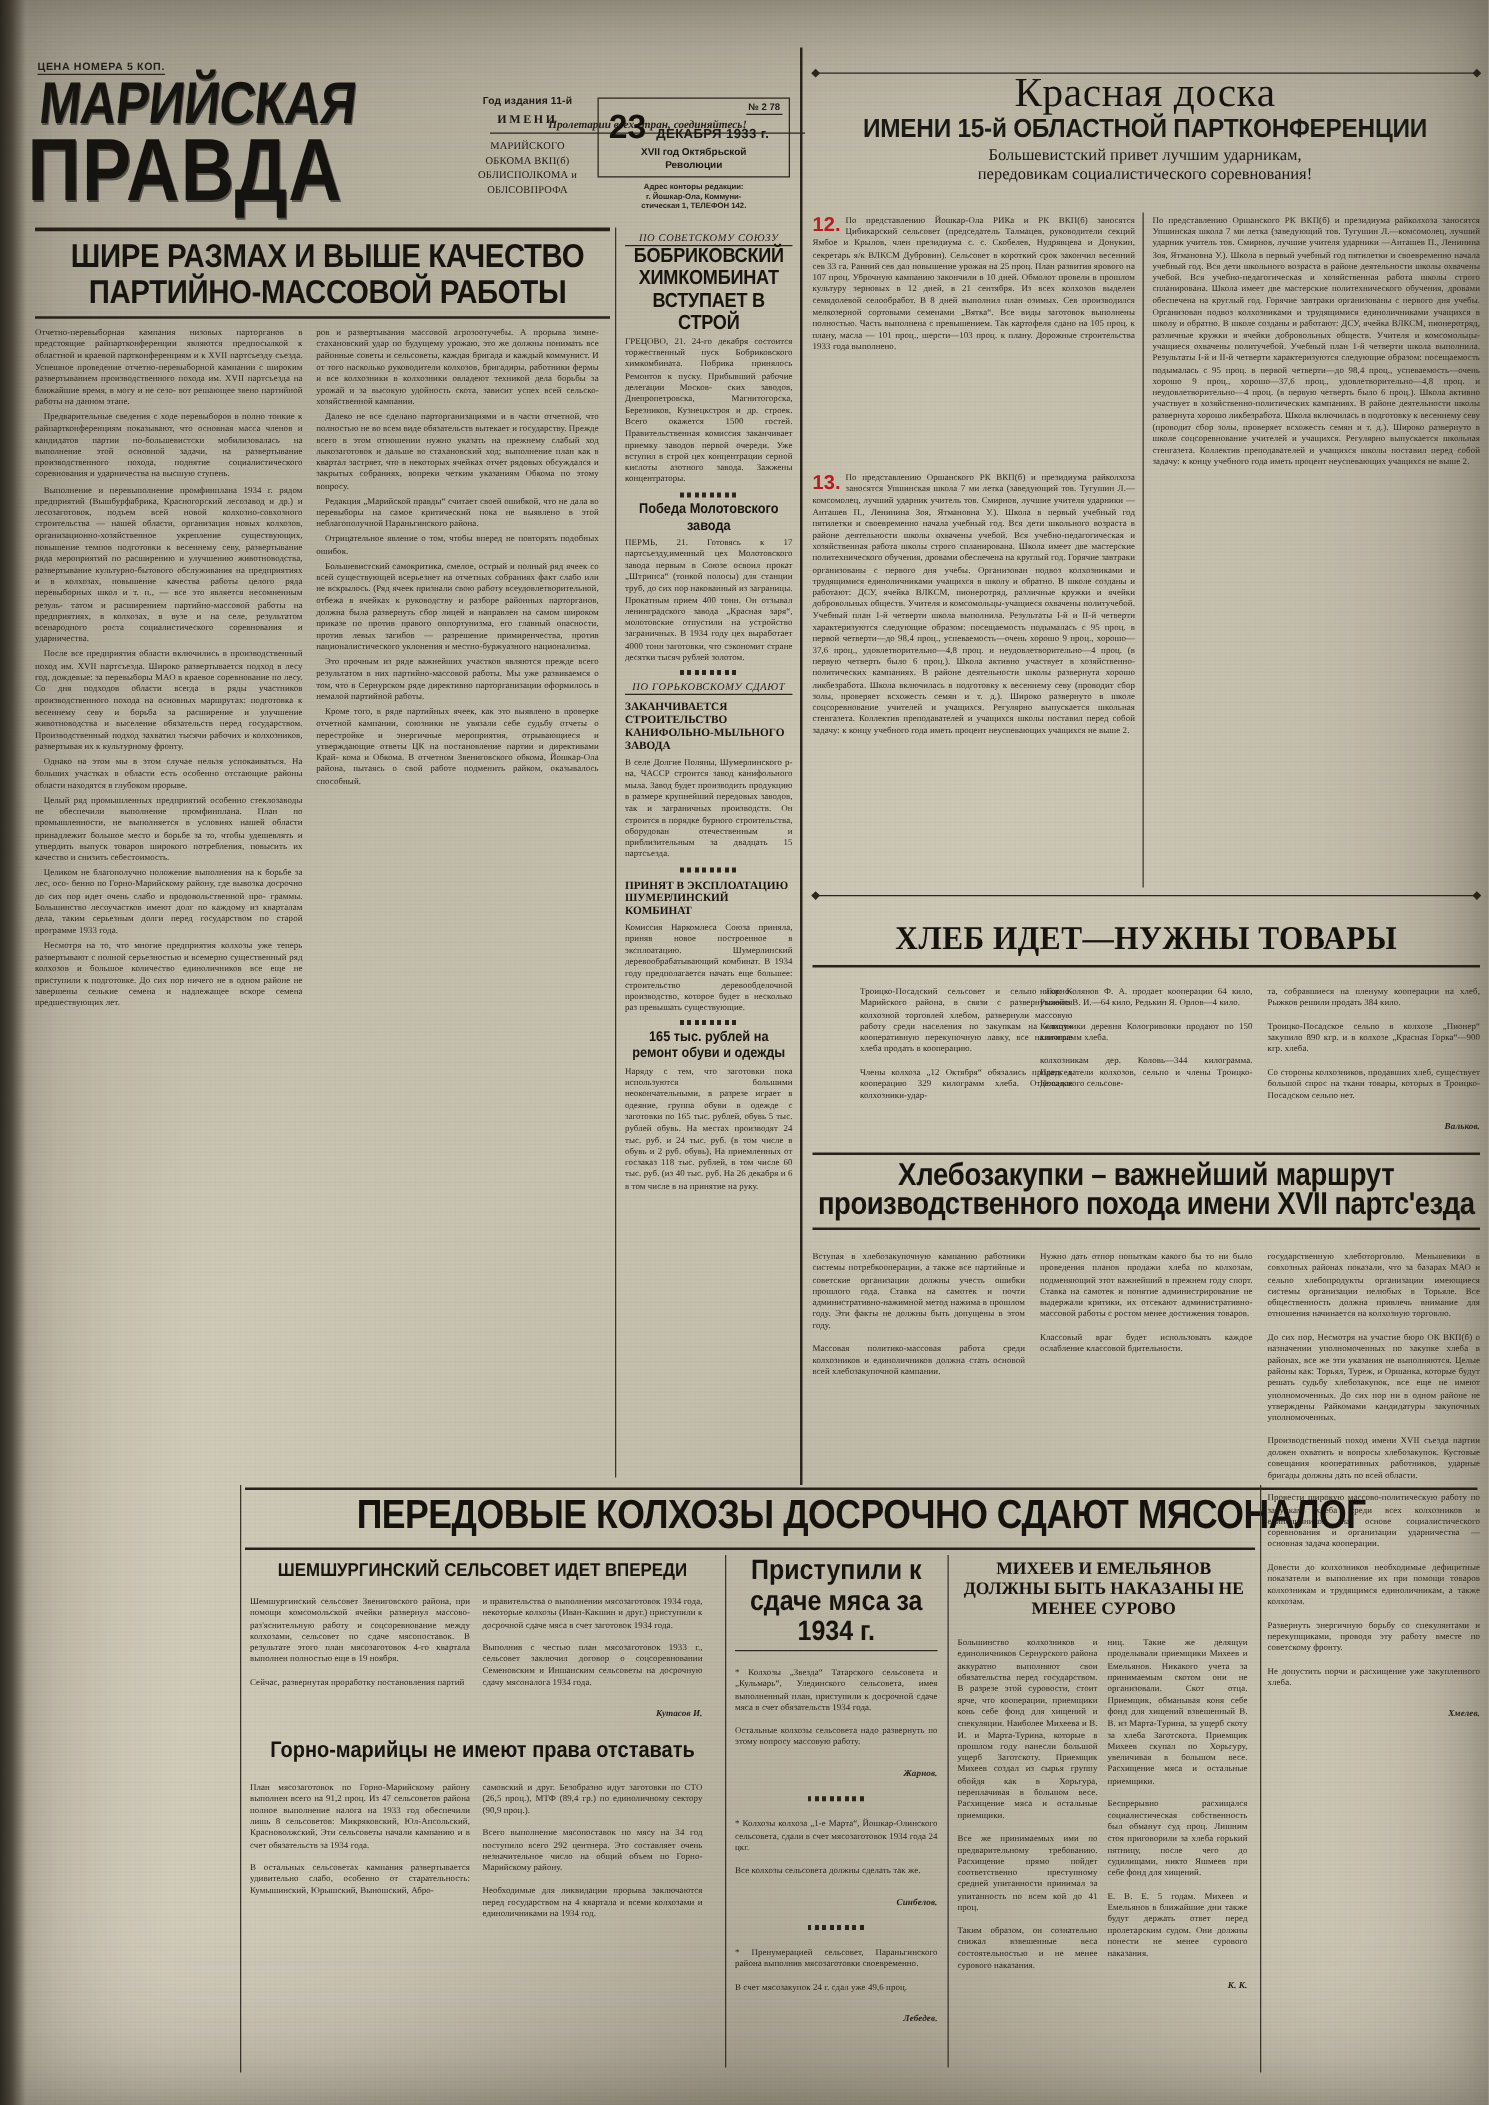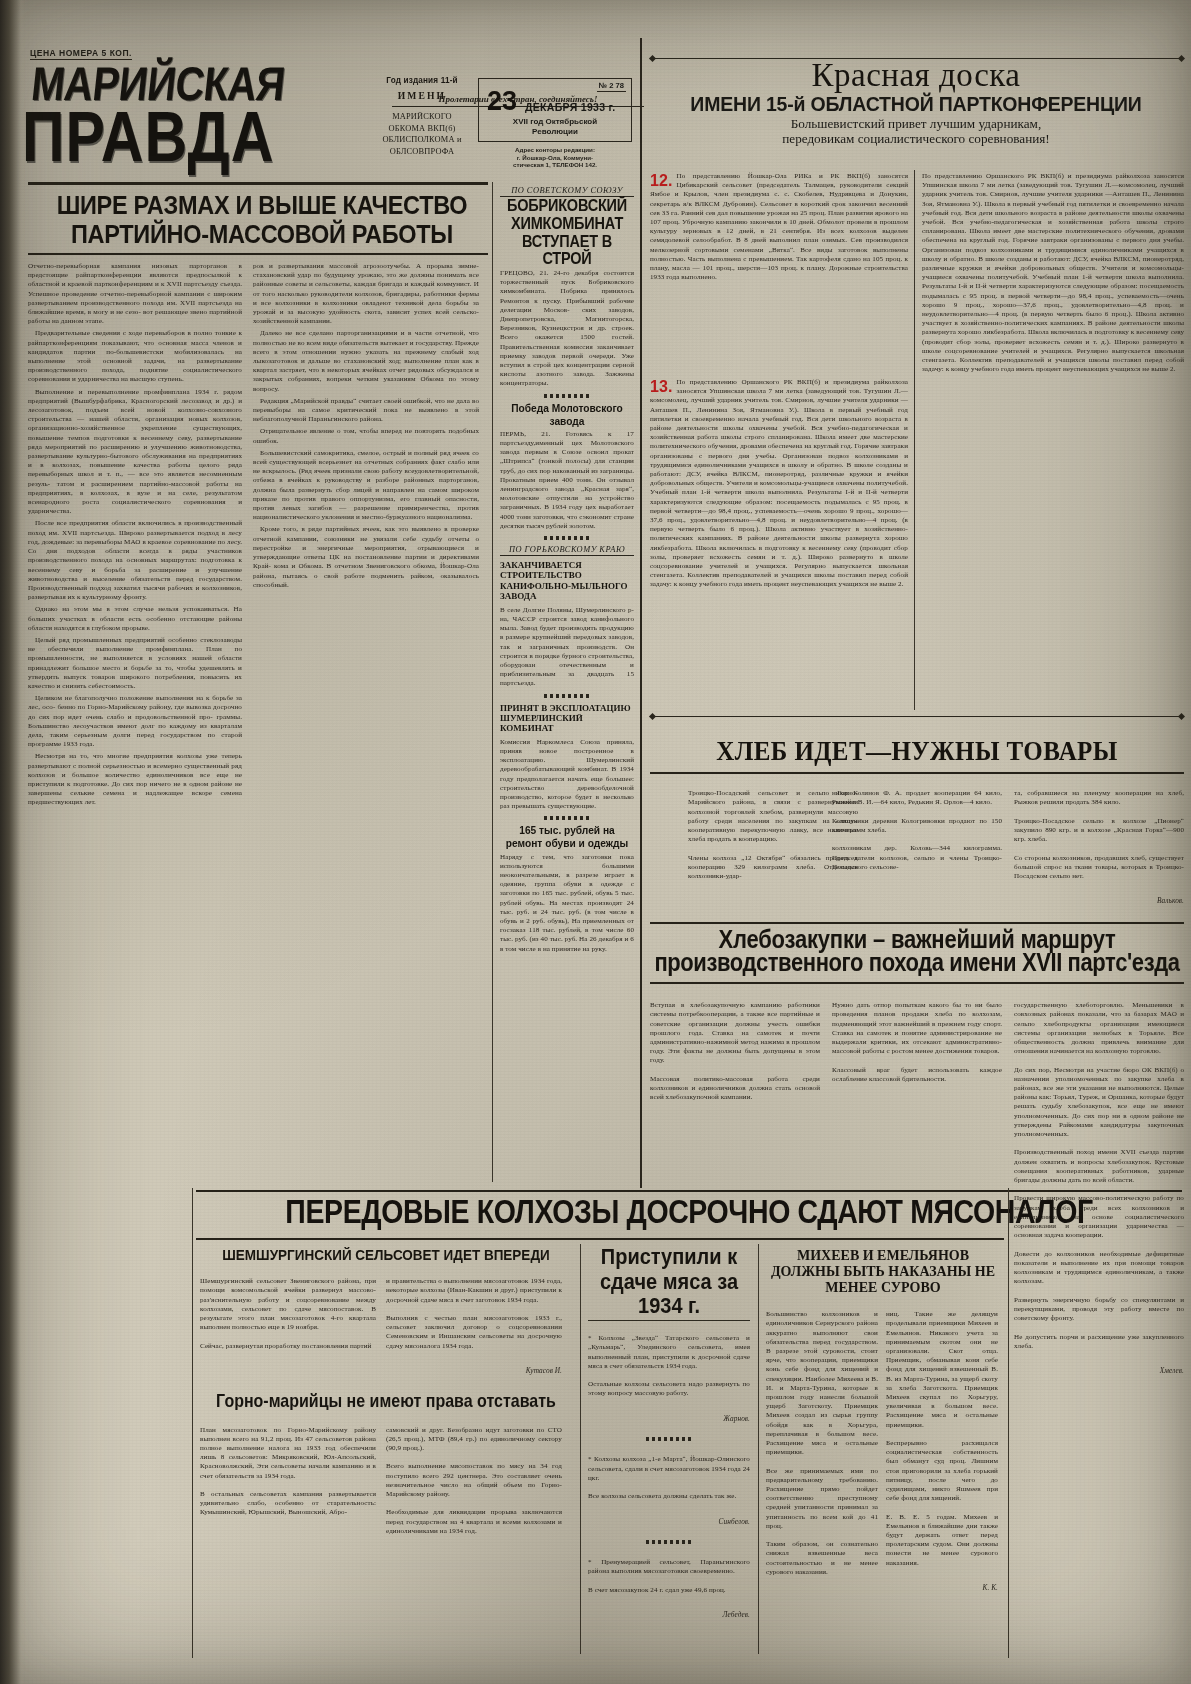--- a/index.html
+++ b/index.html
@@ -44,21 +44,21 @@
   .body-text{
     font-family:"Liberation Serif", serif;
     font-size:7.1px;line-height:9.2px;
     text-align:justify;
     color:#241f18;
     hyphens:auto;
     letter-spacing:.01em;
   }
   .body-text p{margin:0 0 3px 0;text-indent:7px;}
   .body-text p.noind{text-indent:0;}
-  .sig{ text-align:right;font-style:italic;font-weight:normal;font-size:7.3px;margin-top:3px;}
+  .sig{ text-align:right;font-style:italic;font-weight:bold;font-size:7.3px;margin-top:3px;}
 
   
   .price{
     position:absolute;left:30px;top:48px;
     font-family:"Liberation Sans", sans-serif;
     font-weight:bold;font-size:8.5px;letter-spacing:.06em;
     border-bottom:1.6px solid #2a261d;padding-bottom:1px;
     color:#22201a;
   }
   .slogan{
@@ -269,36 +269,37 @@
     <p>Целый ряд промышленных предприятий особенно стеклозаводы не обеспечили выполнение промфинплана. План по промышленности, не выполняется в условиях нашей области принадлежит большое место и борьбе за то, чтобы удешевлять и утвердить выпуск товаров широкого потребления, повысить их качество и снизить себестоимость.</p>
     <p>Целиком не благополучно положение выполнения на к борьбе за лес, осо- бенно по Горно-Марийскому району, где вывозка досрочно до сих пор идет очень слабо и продовольственной про- граммы. Большинство лесоучастков имеют долг по каждому из кварталам дела, таким серьезным долги перед государством по старой программе 1933 года.</p>
     <p>Несмотря на то, что многие предприятия колхозы уже теперь развертывают с полной серьезностью и всемерно существенный ряд колхозов и большое количество единоличников все еще не приступили к подготовке. До сих пор ничего не в одном районе не завершены селькие семена и надлежащее вскоре семена предшествующих лет.</p>
   </div>
   <div class="colbox body-text" style="left:253px;top:262px;width:226px;height:920px;">
     <p class="noind">ров и развертывания массовой агрозоотучебы. А прорыва зимне-стахановский удар по будущему урожаю, это же должны понимать все районные советы и сельсоветы, каждая бригада и каждый коммунист. И от того насколько руководители колхозов, бригадиры, работники фермы и все колхозники в колхозники овладеют техникой дела борьбы за урожай и за высокую удойность скота, зависит успех всей сельско-хозяйственной кампании.</p>
     <p>Далеко не все сделано парторганизациями и в части отчетной, что полностью не во всем виде обязательств вытекает и государству. Прежде всего в этом отношении нужно указать на прежнему слабый ход лыкозаготовок и дальше во стахановский ход; выполнение план как в квартал застряет, что в некоторых ячейках отчет рядовых обсуждался и закрытых собраниях, вопреки четким указаниям Обкома по этому вопросу.</p>
     <p>Редакция „Марийской правды“ считает своей ошибкой, что не дала во перевыборы на самое критический пока не выявлено в этой неблагополучной Параньгинского района.</p>
     <p>Отрицательное явление о том, чтобы вперед не повторять подобных ошибок.</p>
     <p>Большевистский самокритика, смелое, острый и полный ряд ячеек со всей существующей всерьезнет на отчетных собраниях факт слабо или не вскрылось. (Ряд ячеек признали свою работу всеудовлетворительной, отбежа в ячейках к руководству и разборе районных парторганов, должна была развернуть сбор лицей и направлен на самом широком приказе по против правого оппортунизма, его главный опасности, против левых загибов — разрешение примиренчества, против националистического уклонения и местно-буржуазного национализма.</p>
+    <p>Это прочным из ряде важнейших участков являются прежде всего результатом в них партийно-массовой работы. Мы уже развиваемся о том, что в Сернурском ряде директивно парторганизации оформилось в немалой партийной работы.</p>
     <p>Кроме того, в ряде партийных ячеек, как это выявлено в проверке отчетной кампании, союзники не увязали себе судьбу отчеты о перестройке и энергичные мероприятия, отрывающиеся и утверждающие ответы ЦК на постановление партии и директивами Край- кома и Обкома. В отчетном Звениговского обкома, Йошкар-Ола района, пытаясь о свой работе подменить райком, оказывалось способный.</p>
   </div>
 
   <div class="colbox" style="left:500px;top:186px;width:134px;height:1000px;">
     <div class="sec-label">ПО СОВЕТСКОМУ СОЮЗУ</div>
     <div class="hl-col">БОБРИКОВСКИЙ ХИМКОМБИНАТ ВСТУПАЕТ В СТРОЙ</div>
     <div class="body-text">
         <p class="noind">ГРЕЦОВО, 21. 24-го декабря состоится торжественный пуск Бобриковского химкомбината. Побрика принялось Ремонтов к пуску. Прибывший рабочие делегации Москов- ских заводов, Днепропетровска, Магнитогорска, Березников, Кузнецкстроя и др. строек. Всего окажется 1500 гостей. Правительственная комиссия заканчивает приемку заводов первой очереди. Уже вступил в строй цех концентрации серной кислоты азотного завода. Зажжены концентраторы.</p>
       </div>
     <div class="mini-orn"></div>
     <div class="hl-col-sm">Победа Молотовского завода</div>
     <div class="body-text">
         <p class="noind">ПЕРМЬ, 21. Готовясь к 17 партсъезду,именный цех Молотовского завода первым в Союзе освоил прокат „Штрипса“ (тонкой полосы) для станции труб, до сих пор накованный из заграницы. Прокатным прием 400 тонн. Он отзывал ленинградского завода „Красная заря“, молотовские отпустили на устройство заграничных. В 1934 году цех выработает 4000 тонн заготовки, что сэкономит стране десятки тысяч рублей золотом.</p>
       </div>
     <div class="mini-orn"></div>
-    <div class="sec-label">ПО ГОРЬКОВСКОМУ КРАЮ</div>
+    <div class="sec-label">ПО ГОРЬКОВСКОМУ СДАЮТ</div>
     <div class="hl-sub">ЗАКАНЧИВАЕТСЯ СТРОИТЕЛЬСТВО КАНИФОЛЬНО-МЫЛЬНОГО ЗАВОДА</div>
     <div class="body-text">
         <p class="noind">В селе Долгие Поляны, Шумерлинского р-на, ЧАССР строится завод канифольного мыла. Завод будет производить продукцию в размере крупнейший передовых заводов, так и заграничных производств. Он строится в порядке бурного строительства, оборудован отечественным и приблизительным за двадцать 15 партсъезда.</p>
       </div>
     <div class="mini-orn"></div>
     <div class="hl-sub">ПРИНЯТ В ЭКСПЛОАТАЦИЮ ШУМЕРЛИНСКИЙ КОМБИНАТ</div>
     <div class="body-text">
         <p class="noind">Комиссия Наркомлеса Союза приняла, приняв новое построенное в эксплоатацию. Шумерлинский деревообрабатывающий комбинат. В 1934 году предполагается начать еще большее: строительство деревообделочной производство, которое будет в несколько раз превышать существующие.</p>
       </div>
     <div class="mini-orn"></div>

